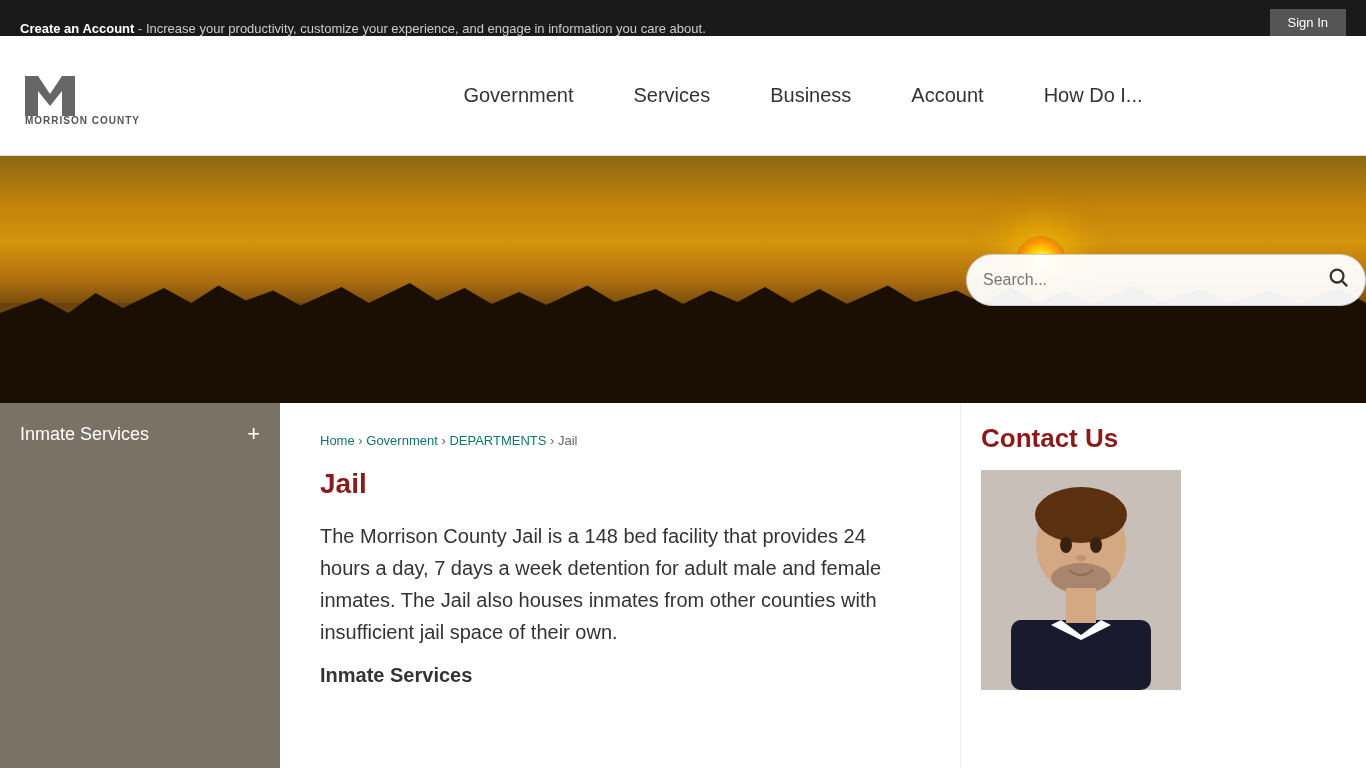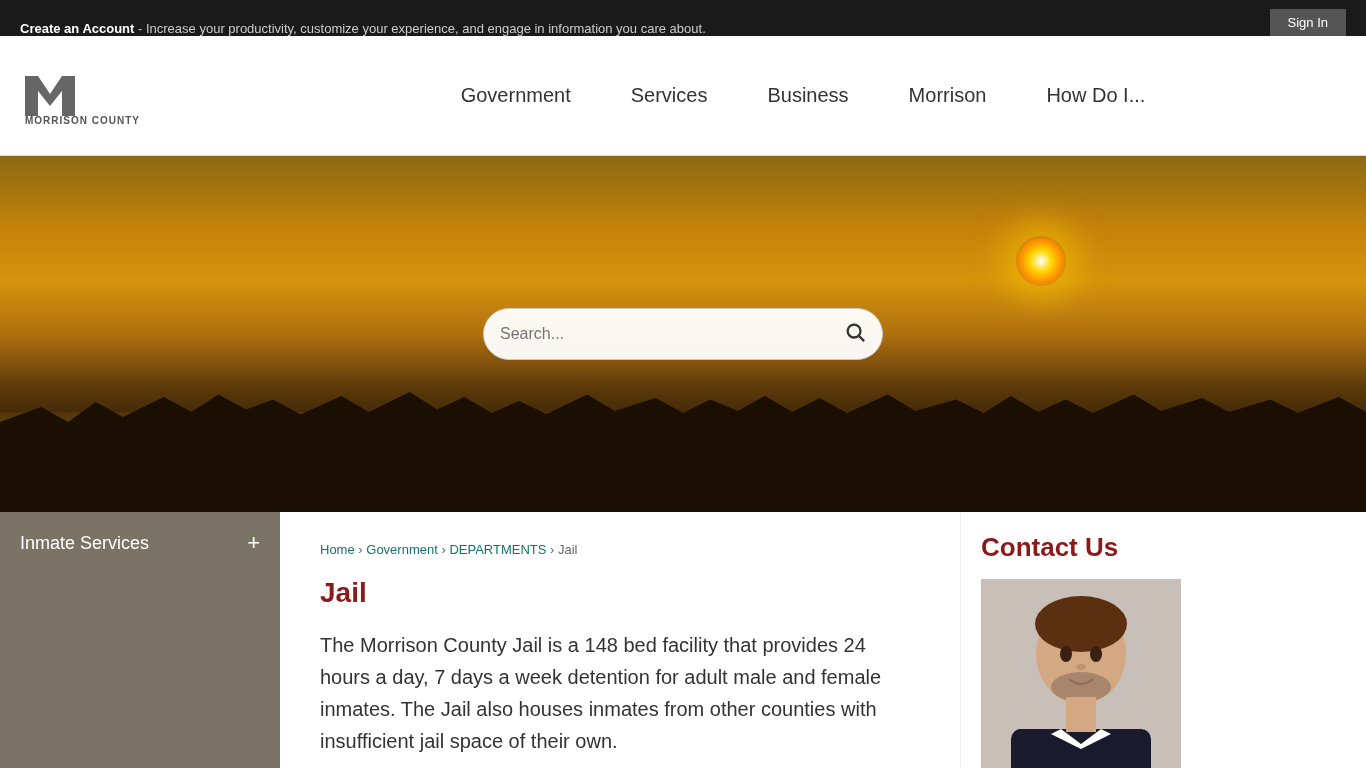--- a/index.html
+++ b/index.html
@@ -51,25 +51,25 @@
       text-decoration: none;
       color: #333;
       font-size: 20px;
       font-weight: 500;
     }
 
     
     .hero {
       position: relative;
       width: 100%;
-      height: 356px;
+      height: 247px;
       overflow: hidden;
       display: flex;
       align-items: center;
-      justify-content: center;
+      justify-content: flex-end;
     }
     .hero-bg {
       position: absolute;
       top: 0; left: 0; right: 0; bottom: 0;
       background: linear-gradient(
         180deg,
         #8B6914 0%,
         #C4820A 20%,
         #D4940C 35%,
         #B07010 50%,
@@ -285,21 +285,21 @@
       <g fill="#666">
         <polygon points="5,10 5,50 18,50 18,25 30,40 42,25 42,50 55,50 55,10 42,10 30,28 18,10"></polygon>
       </g>
       <text x="5" y="58" font-size="10" font-family="Arial" font-weight="bold" fill="#555" letter-spacing="1">MORRISON COUNTY</text>
     </svg>
   </div>
   <nav>
     <a>Government</a>
     <a>Services</a>
     <a>Business</a>
-    <a>Morrison</a>
+    <a>Account</a>
     <a>How Do I...</a>
   </nav>
 </header>
 
 <div class="hero">
   <div class="hero-bg"></div>
   <div class="sun"></div>
   <div class="water"></div>
   <div class="sun-reflection"></div>
   <div class="silhouette"></div>

